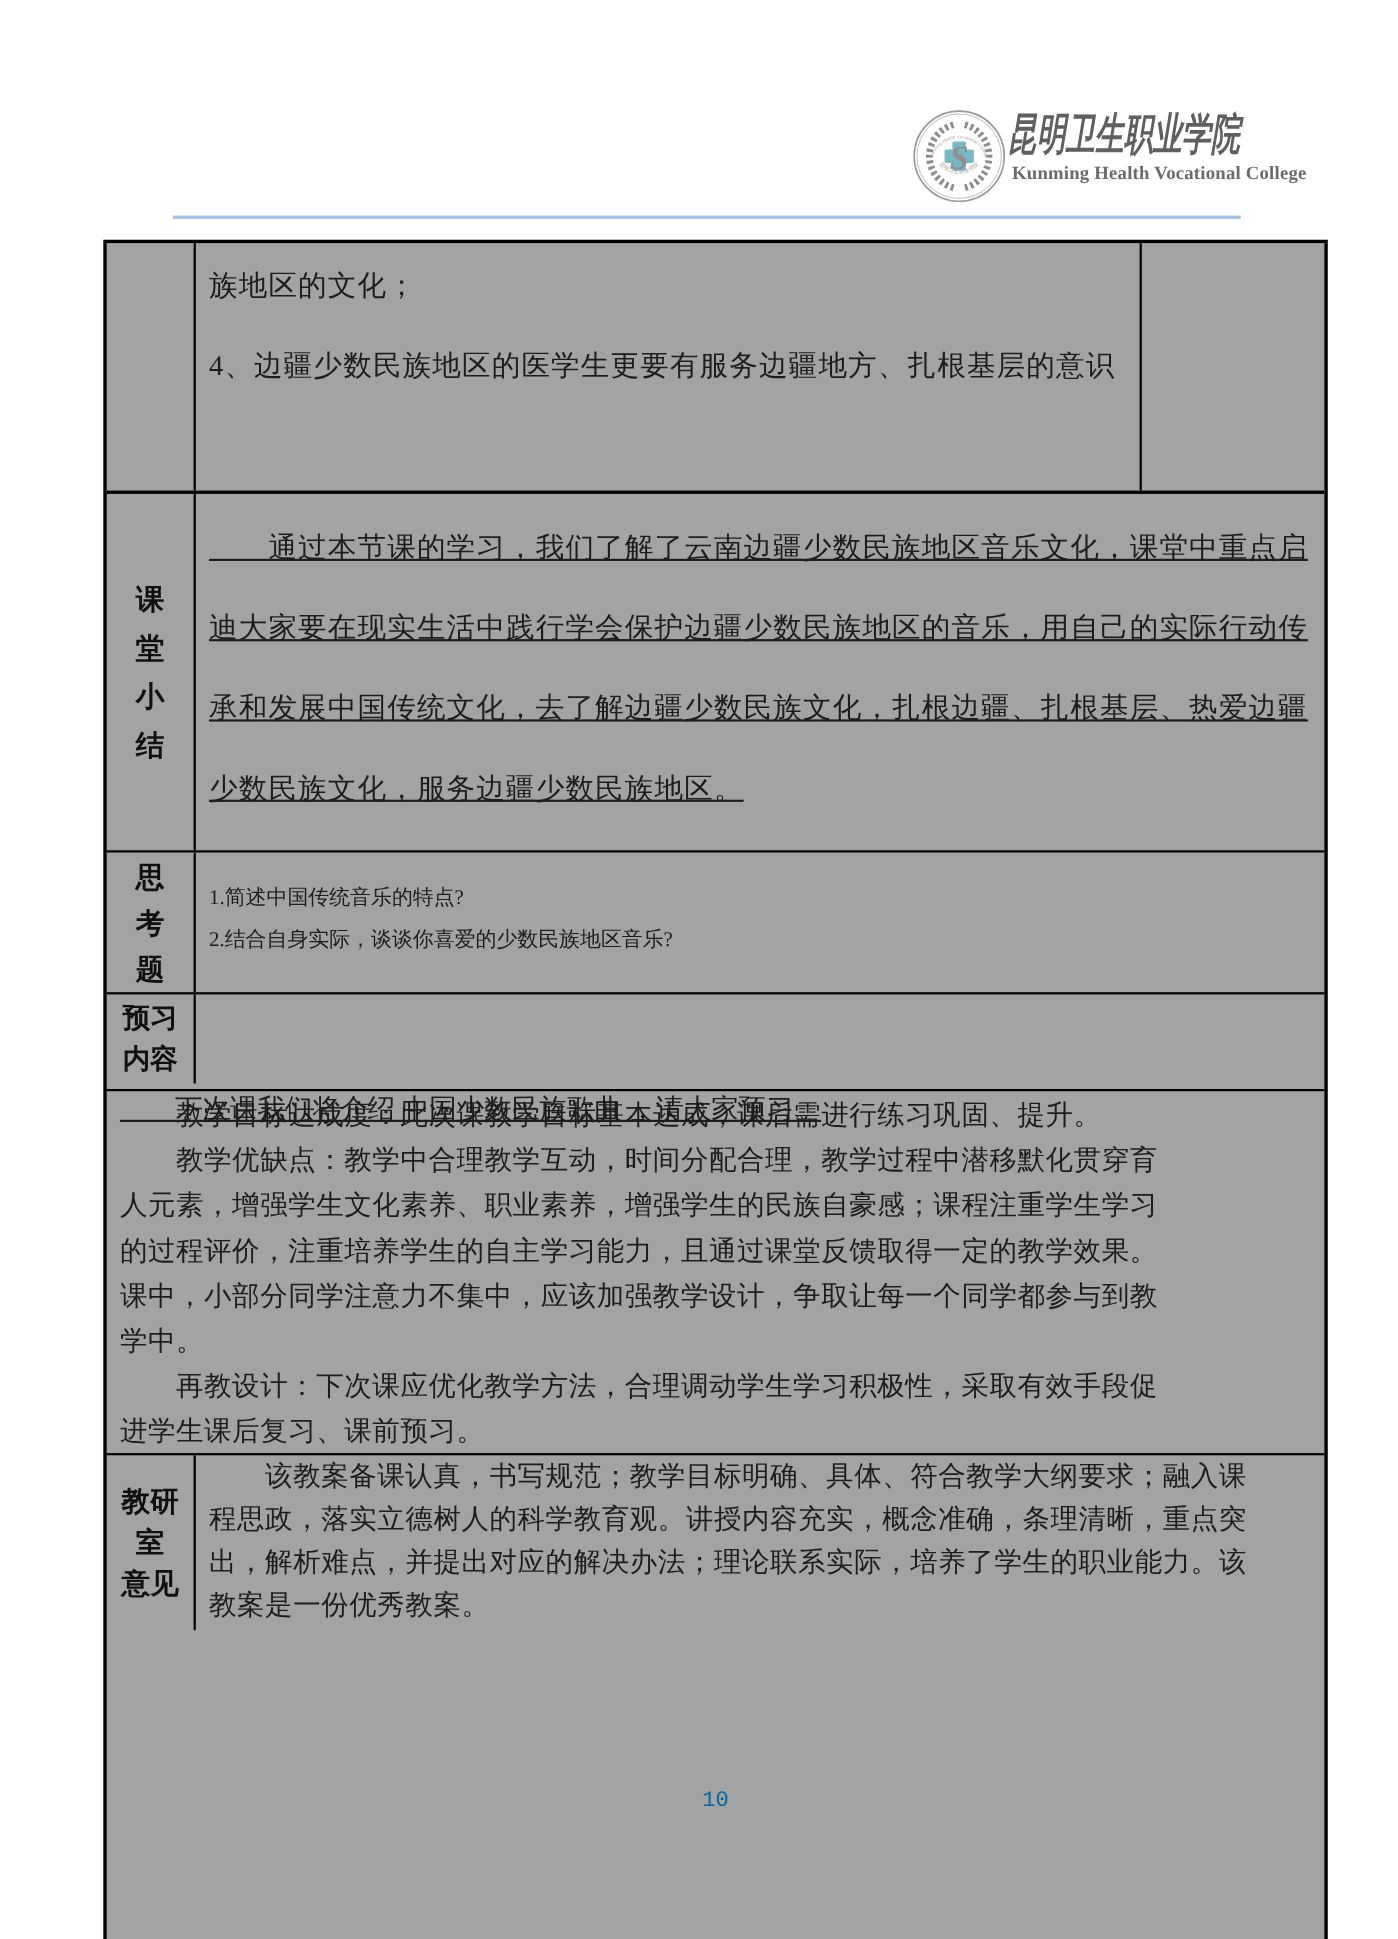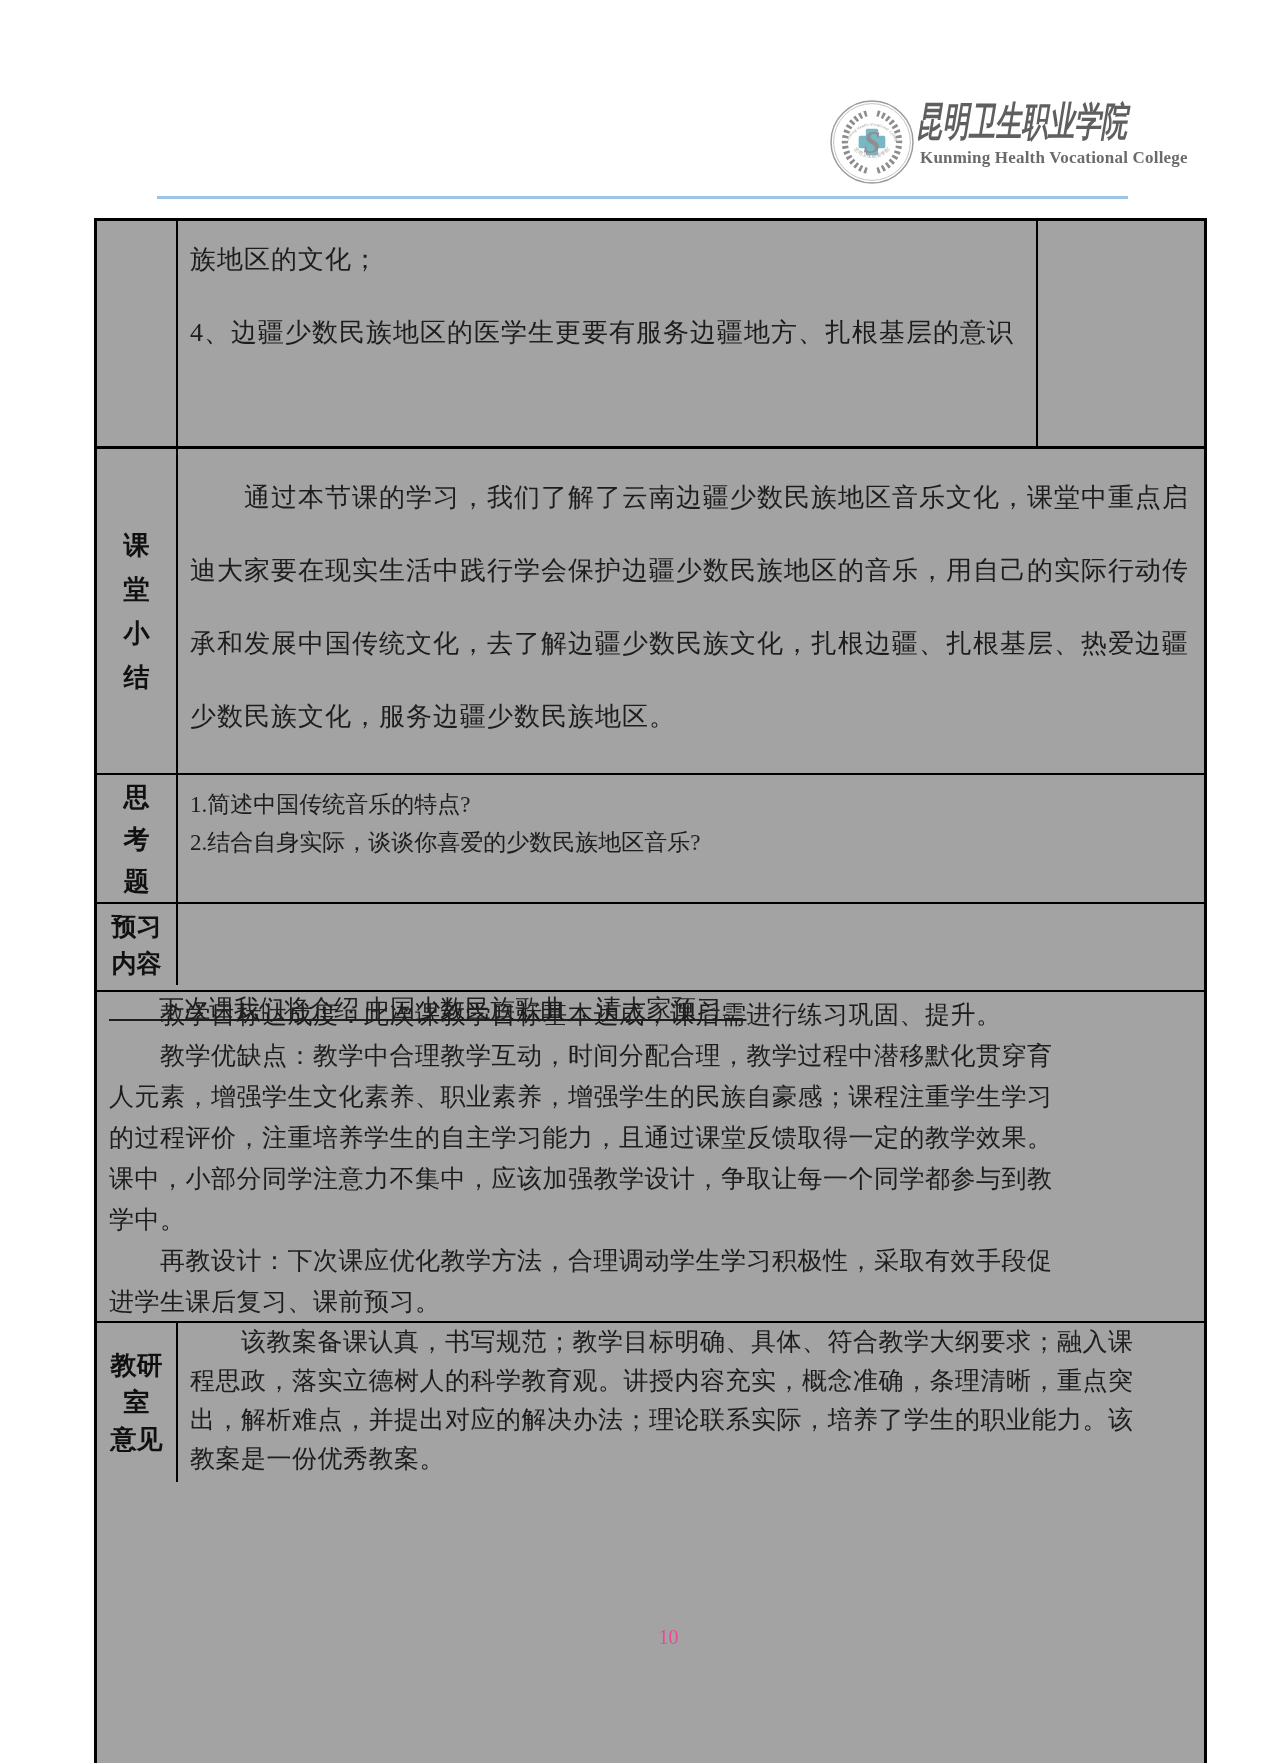--- a/index.html
+++ b/index.html
@@ -48,46 +48,46 @@
     font-family:"Liberation Serif","DejaVu Serif",serif;
   }
   
   .r1{ height:225px; }
   .r1 .cnt-mid{ flex:0 0 860px; border-right:2px solid #000; box-sizing:border-box;
                 font-size:26px; line-height:73px; letter-spacing:1px; padding-top:2px;}
   .r1 .cnt-right{ flex:1; }
   
   .r2{ height:327px; }
   .r2 .lbl{ line-height:44px; }
-  .r2 .cnt{ font-size:26px; line-height:73px; letter-spacing:1px; padding-top:12px; }
+  .r2 .cnt{ font-size:26px; line-height:73px; letter-spacing:1px; padding-top:12px;text-decoration:underline; }
   
   .r3{ height:129px; }
   .r3 .lbl{ line-height:42px; }
-  .r3 .cnt{ font-size:23px; line-height:38px; padding-top:11px; }
+  .r3 .cnt{ font-size:19px; line-height:38px; padding-top:23px; }
   
   .r4{ height:123px; }
   .r4 .lbl{ line-height:33px; }
   .r4 .cnt{ font-size:22px; line-height:33px; padding-top:4px; }
   
   .r5{ height:88px;flex-direction:column; }
   .r5 .lbl{ line-height:37px; font-size:25px; }
   .r5 .cnt{ font-size:25px; line-height:36px; padding-top:6px;text-decoration:underline; }
   
   .r6{ height:331px; }
   .r6 .lbl{ line-height:35px; }
   .r6 .cnt{ font-size:25px; line-height:41px; letter-spacing:0.5px; padding-top:2px; }
   
   .r7{ height:161px; }
   .r7 .lbl{ line-height:37px; }
   .r7 .cnt{ font-size:25px; line-height:39px; letter-spacing:0.5px; padding-top:1px;font-family:Liberation Mono, monospace; }
   
   #page-num{
-    position:absolute; left:112px; top:1626px; width:1113px;
-    text-align:center; font-size:20px; color:#ec4899;
-    font-family:Liberation Serif, serif;
+    position:absolute; left:94px; top:1626px; width:1113px;
+    text-align:center; font-size:20px; color:#0369a1;
+    font-family:Liberation Mono, monospace;
   }
 </style>
 </head>
 <body>
 
 <div id="page">
 
   <svg id="seal" viewBox="0 0 82 82" xmlns="http://www.w3.org/2000/svg">
     <circle cx="41" cy="41" r="40" fill="#ffffff" stroke="#9a9a9a" stroke-width="1.4"></circle>
     <circle cx="41" cy="41" r="37.5" fill="none" stroke="#ababab" stroke-width="0.7"></circle>

